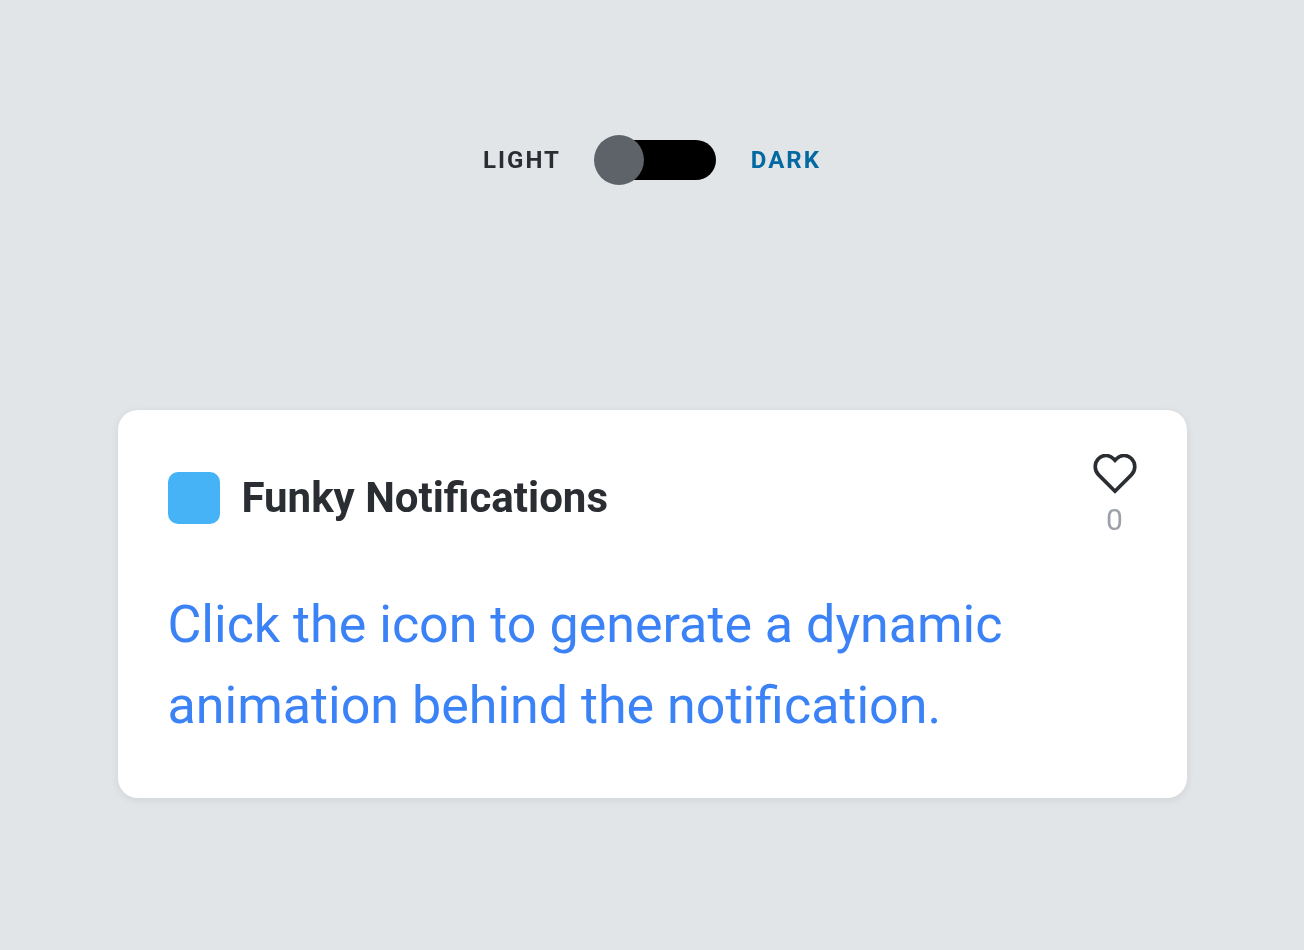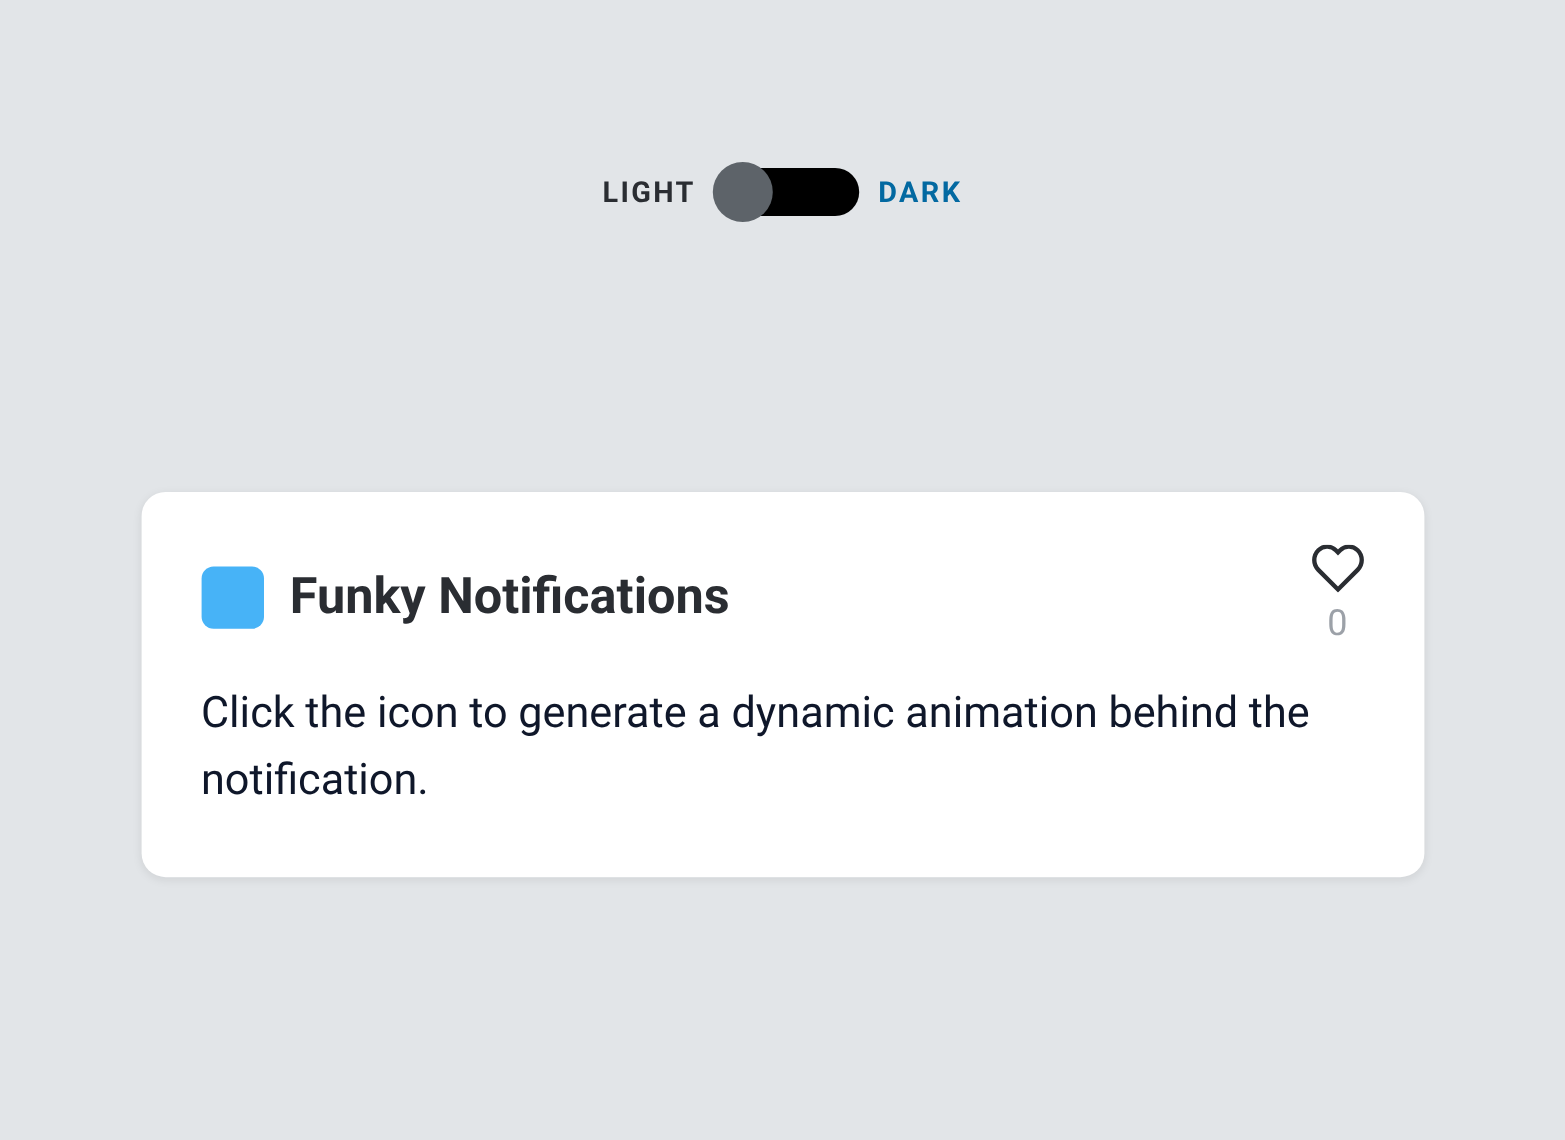--- a/index.html
+++ b/index.html
@@ -13,21 +13,21 @@
       background-color: #e2e5e8;
       width: 1304px;
       height: 950px;
       overflow: hidden;
     }
 
     .theme-toggle {
       display: flex;
       align-items: center;
       justify-content: center;
-      gap: 16px;
+      gap: 35px;
       padding-top: 140px;
     }
 
     .theme-label {
       font-size: 24px;
       font-weight: 700;
       letter-spacing: 2px;
       text-transform: uppercase;
     }
 
@@ -111,24 +111,24 @@
       height: 100%;
     }
 
     .heart-count {
       font-size: 30px;
       font-weight: 400;
       color: #9ca1a8;
     }
 
     .card-description {
-      margin-top: 30px;
-      font-size: 36px;
+      margin-top: 48px;
+      font-size: 52px;
       font-weight: 400;
-      color: #0f172a;
+      color: #3b82f6;
       line-height: 1.55;
     }
   </style>
 </head>
 <body>
 
 <div class="theme-toggle">
   <span class="theme-label light">Light</span>
   <div class="toggle-switch">
     <div class="toggle-knob"></div>

